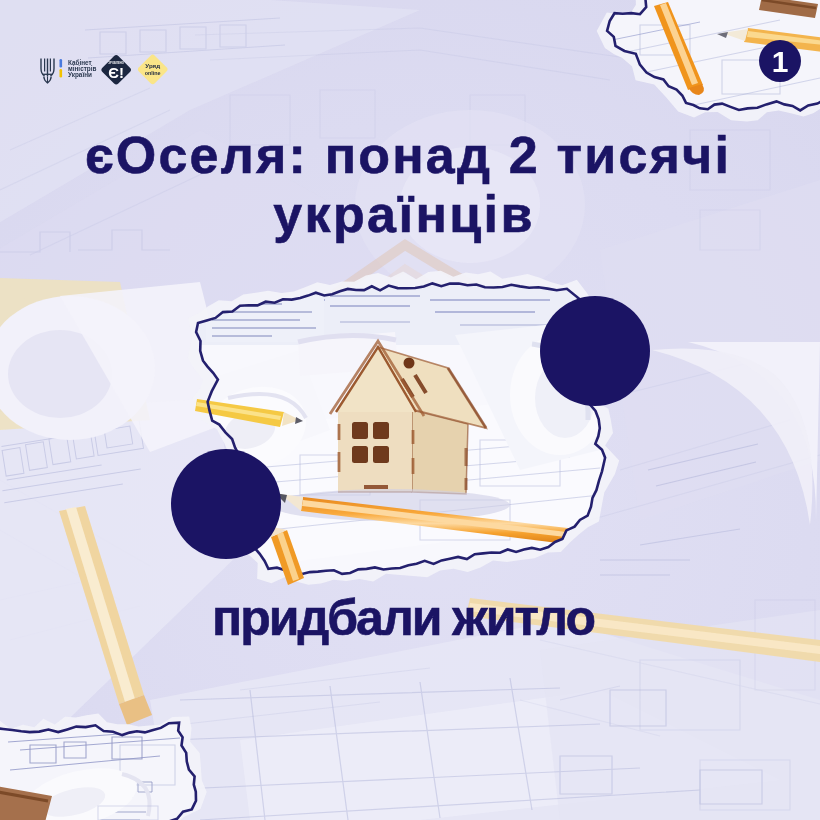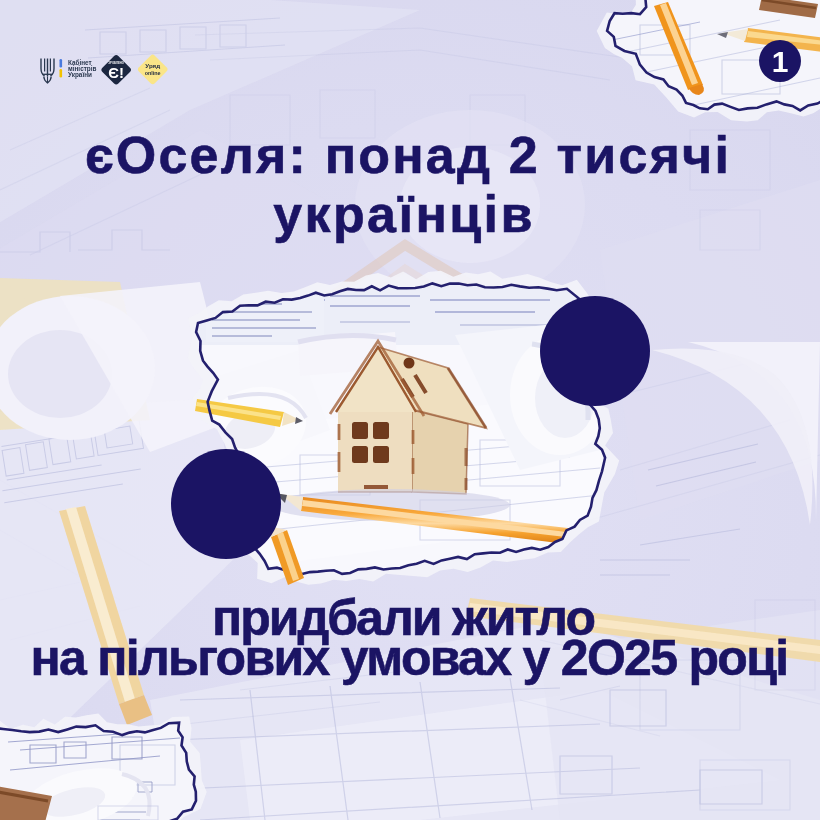--- a/index.html
+++ b/index.html
@@ -255,13 +255,12 @@
   <text x="152.7" y="68" font-size="6.2" font-weight="bold" fill="#1c2740" text-anchor="middle" font-family="Liberation Sans">Уряд</text>
   <text x="152.7" y="75" font-size="5.4" font-weight="bold" fill="#1c2740" text-anchor="middle" font-family="Liberation Sans">online</text>
  </g>
 
  <text x="780" y="71.5" font-size="30" font-weight="bold" fill="#fff" text-anchor="middle" font-family="Liberation Sans">1</text>
 </svg>
 
 <div class="txt" style="top:125px;left:-2px;font-size:52px;letter-spacing:2.2px;">єОселя: понад 2 тисячі</div>
 <div class="txt" style="top:184px;left:-6px;font-size:52px;letter-spacing:2.4px;">українців</div>
 <div class="txt" style="top:589px;left:-7px;font-size:50px;letter-spacing:-2.0px;">придбали житло</div>
-<div class="txt" style="top:629px;left:-1px;font-size:50px;letter-spacing:-1.7px;">на пільгових умовах у 2О25 році</div>
 </div>
 </body></html>

